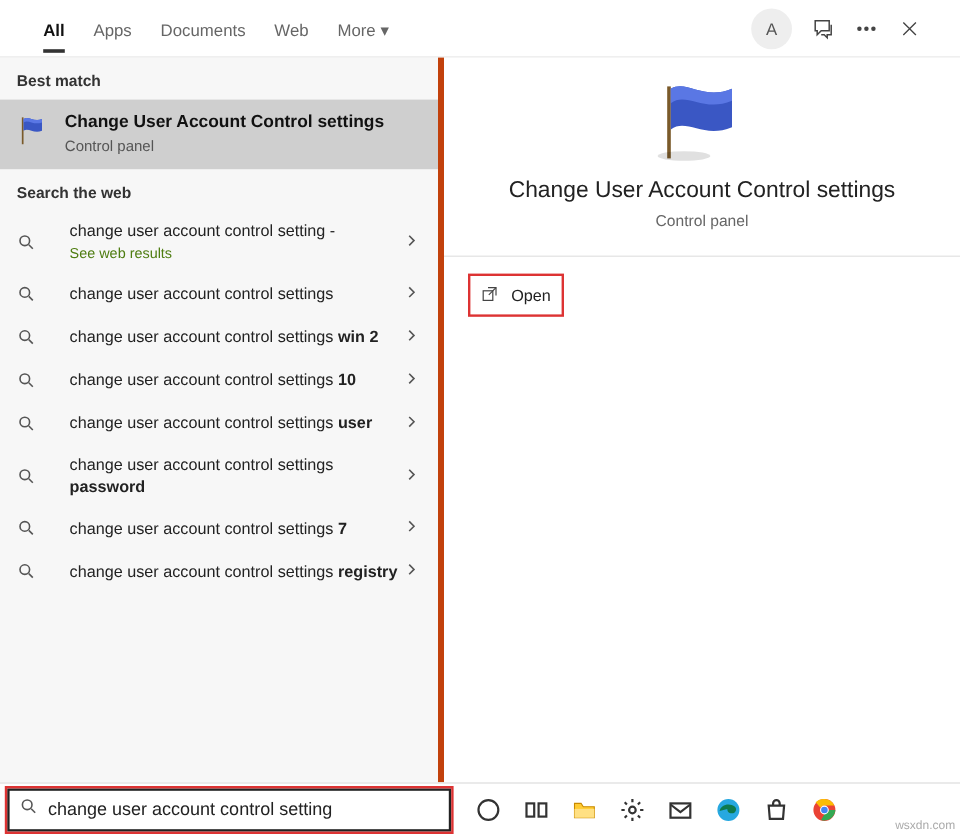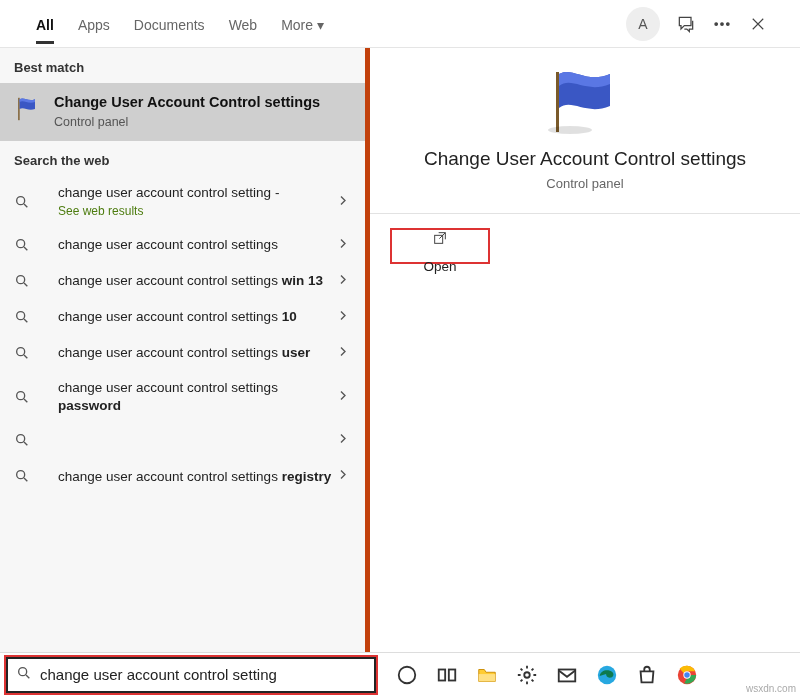--- a/index.html
+++ b/index.html
@@ -35,21 +35,21 @@
 .web-item .label { line-height:1.3; max-width:280px;}
 .web-item .label .sub { display:block; color:#4d7c0f; font-size:12px; margin-top:2px;}
 .web-item .label .bold { font-weight:700; }
 
 
 .preview { display:flex; flex-direction:column; align-items:center; padding-top:18px; }
 .flag-big { width:90px; height:70px; margin-bottom:8px;}
 .preview-title { font-size:19px; color:#222; text-align:center; margin-top:4px;}
 .preview-sub { font-size:13px; color:#666; margin-top:6px;}
 .hr { width:100%; height:1px; background:#e2e2e2; margin-top:22px;}
-.open-row { margin:14px 0 0 20px; width:100px; height:36px; border:2px solid #d33; display:flex; align-items:center; gap:10px; padding:0 8px; font-size:13.5px; color:#222;flex-direction:column;}
+.open-row { margin:14px 0 0 20px; width:80px; height:36px; border:2px solid #d33; display:flex; align-items:center; gap:10px; padding:0 8px; font-size:13.5px; color:#222;}
 .open-row svg { width:16px; height:16px; stroke:#444; fill:none; stroke-width:1.5;}
 
 
 .bottom { position:absolute; left:0; bottom:0; width:800px; height:44px; display:flex; align-items:center; gap:6px; padding:0 6px; background:#fff; border-top:1px solid #ddd;}
 .watermark { position:absolute; right:4px; bottom:2px; font-size:10px; color:#aaa;}
 .search-wrap { border:2px solid #222; outline:2px solid #d33; height:36px; width:370px; display:flex; align-items:center; padding:12px 8px; gap:8px;}
 .search-wrap input { border:none; outline:none; font-size:15px; width:100%; color:#222; background:transparent;}
 .taskbar { display:flex; align-items:center; gap:14px; margin-left:12px;}
 .taskbar .tb { width:26px; height:26px; display:flex; align-items:center; justify-content:center;}
 .taskbar .tb svg{ width:22px; height:22px; }
@@ -126,21 +126,21 @@
           <span class="label">change user account control settings</span>
           <span class="chev"><svg viewBox="0 0 24 24">
               <path d="M9 6l6 6-6 6"></path>
             </svg></span>
         </div>
         <div class="web-item">
           <span class="search-ico"><svg viewBox="0 0 24 24">
               <circle cx="10" cy="10" r="6"></circle>
               <path d="M15 15l5 5"></path>
             </svg></span>
-          <span class="label">change user account control settings <span class="bold">win 13</span></span>
+          <span class="label">change user account control settings <span class="bold">win 2</span></span>
           <span class="chev"><svg viewBox="0 0 24 24">
               <path d="M9 6l6 6-6 6"></path>
             </svg></span>
         </div>
         <div class="web-item">
           <span class="search-ico"><svg viewBox="0 0 24 24">
               <circle cx="10" cy="10" r="6"></circle>
               <path d="M15 15l5 5"></path>
             </svg></span>
           <span class="label">change user account control settings <span class="bold">10</span></span>
@@ -166,20 +166,21 @@
           <span class="label">change user account control settings <span class="bold">password</span></span>
           <span class="chev"><svg viewBox="0 0 24 24">
               <path d="M9 6l6 6-6 6"></path>
             </svg></span>
         </div>
         <div class="web-item">
           <span class="search-ico"><svg viewBox="0 0 24 24">
               <circle cx="10" cy="10" r="6"></circle>
               <path d="M15 15l5 5"></path>
             </svg></span>
+          <span class="label">change user account control settings <span class="bold">7</span></span>
           <span class="chev"><svg viewBox="0 0 24 24">
               <path d="M9 6l6 6-6 6"></path>
             </svg></span>
         </div>
         <div class="web-item">
           <span class="search-ico"><svg viewBox="0 0 24 24">
               <circle cx="10" cy="10" r="6"></circle>
               <path d="M15 15l5 5"></path>
             </svg></span>
           <span class="label">change user account control settings <span class="bold">registry</span></span>

